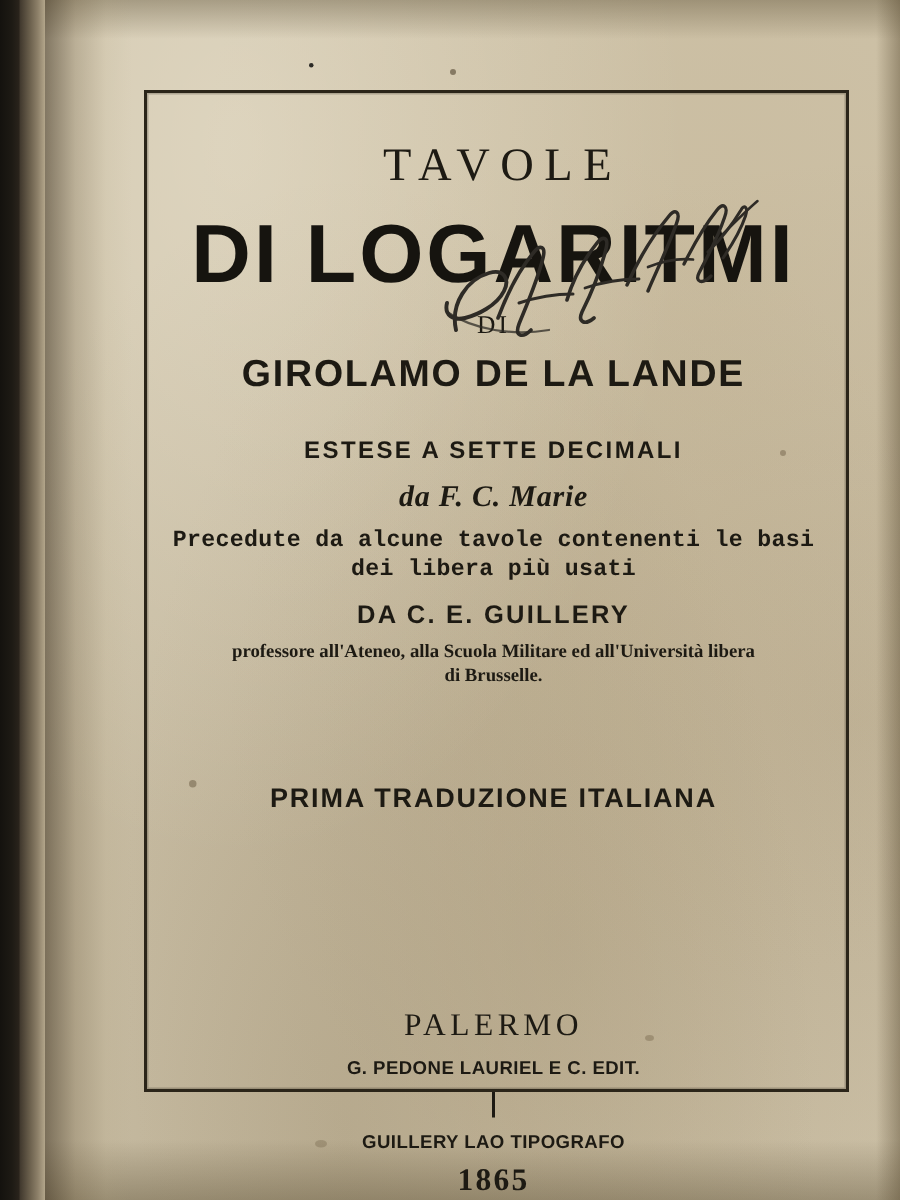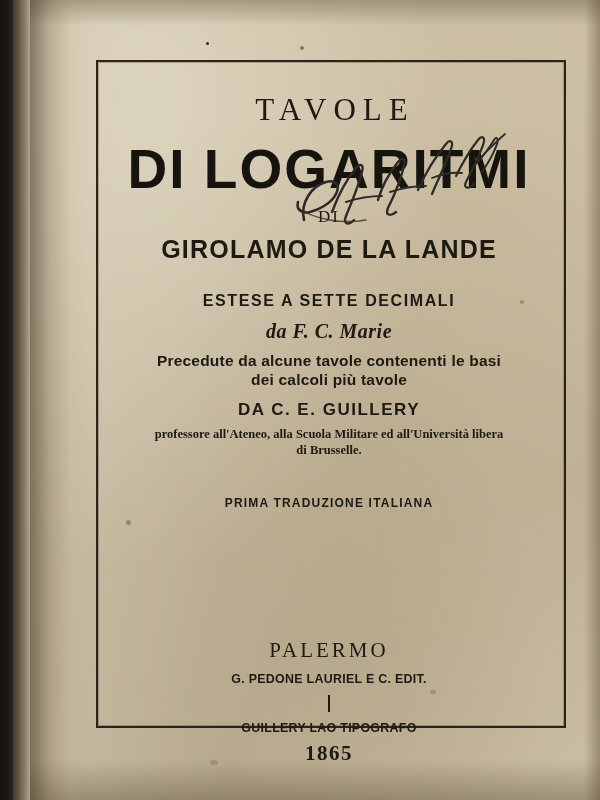--- a/index.html
+++ b/index.html
@@ -137,45 +137,45 @@
   .t-marie {
     margin-top: 10px;
     font-family: "Liberation Serif", serif;
     font-style: italic;
     font-weight: 700;
     font-size: 20px;
     letter-spacing: 0.5px;
   }
   .t-preced {
     margin-top: 8px;
-    font-family: Liberation Sans, sans-serif;
+    font-family: Liberation Mono, monospace;
     font-weight: 700;
     font-size: 15.5px;
     line-height: 1.25;
     letter-spacing: 0.2px;
   }
   .t-da {
     margin-top: 10px;
     font-family: "Liberation Sans", sans-serif;
     font-weight: 700;
     font-size: 17px;
     letter-spacing: 1.5px;
   }
   .t-prof {
     margin-top: 6px;
     font-family: "Liberation Serif", serif;
     font-weight: 700;
     font-size: 12.5px;
     line-height: 1.3;
   }
   .t-prima {
-    margin-top: 38px;
-    font-family: "Liberation Sans", sans-serif;
-    font-weight: 700;
-    font-size: 12px;
+    margin-top: 64px;
+    font-family: "Liberation Sans", sans-serif;
+    font-weight: 700;
+    font-size: 18px;
     letter-spacing: 1.2px;
   }
   .t-city {
     margin-top: 128px;
     font-family: "Liberation Serif", serif;
     font-weight: 400;
     font-size: 21px;
     letter-spacing: 3px;
   }
   .imprint {
@@ -252,21 +252,21 @@
     <div class="t-di">DI</div>
 
     <div class="t-author">GIROLAMO DE LA LANDE</div>
 
     <div class="t-sub1">ESTESE A SETTE DECIMALI</div>
 
     <div class="t-marie">da F. C. Marie</div>
 
     <div class="t-preced">
       <div>Precedute da alcune tavole contenenti le basi</div>
-      <div>dei calcoli più tavole</div>
+      <div>dei libera più usati</div>
     </div>
 
     <div class="t-da">DA C. E. GUILLERY</div>
 
     <div class="t-prof">
       <div>professore all'Ateneo, alla Scuola Militare ed all'Università libera</div>
       <div>di Brusselle.</div>
     </div>
 
     <div class="t-prima">PRIMA TRADUZIONE ITALIANA</div>

